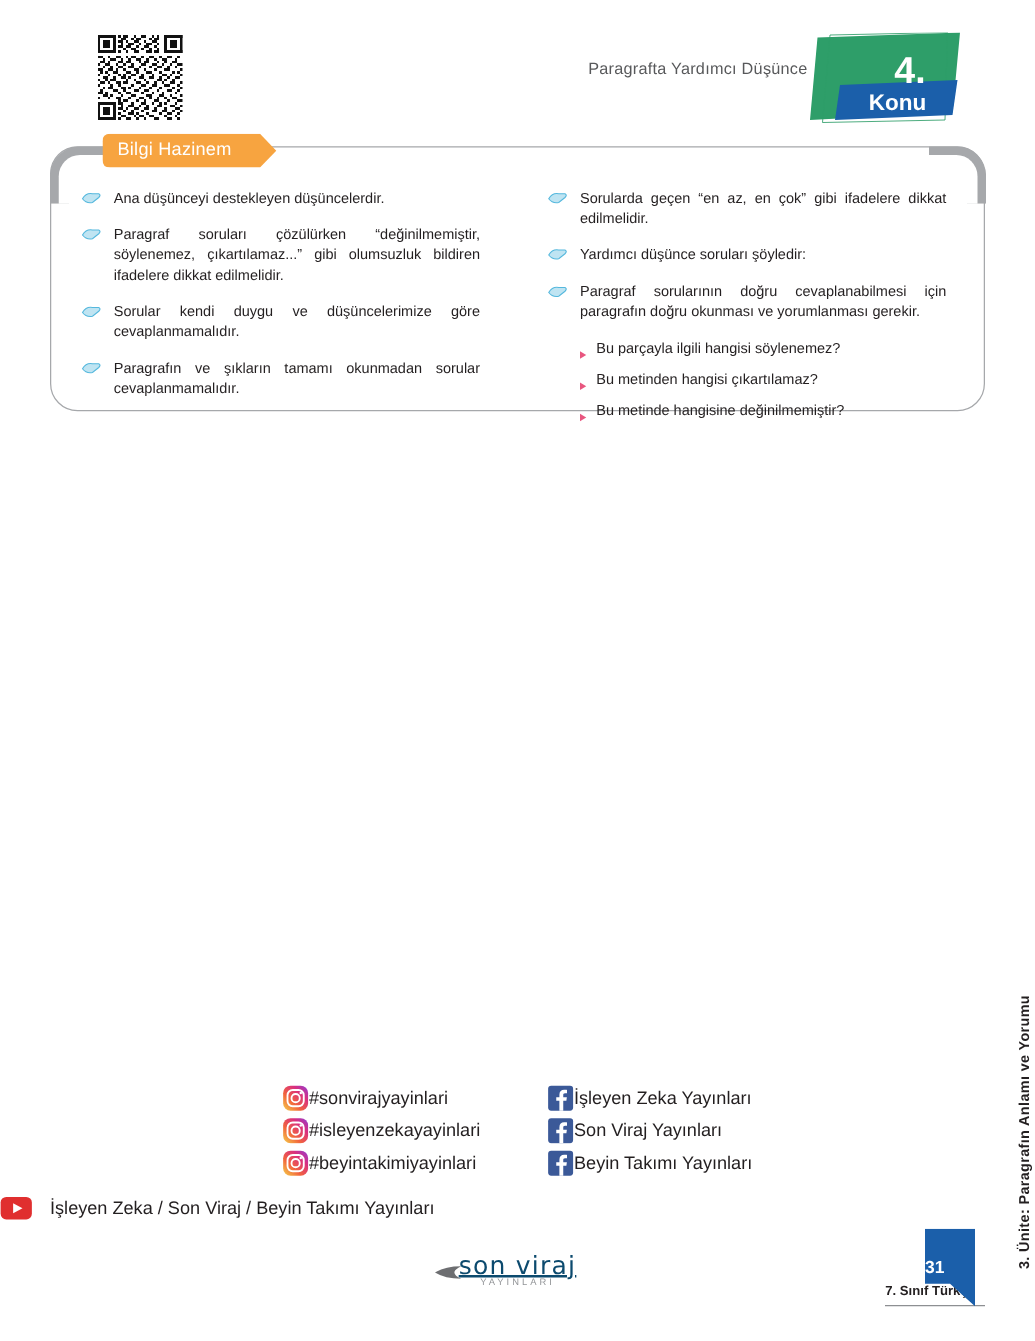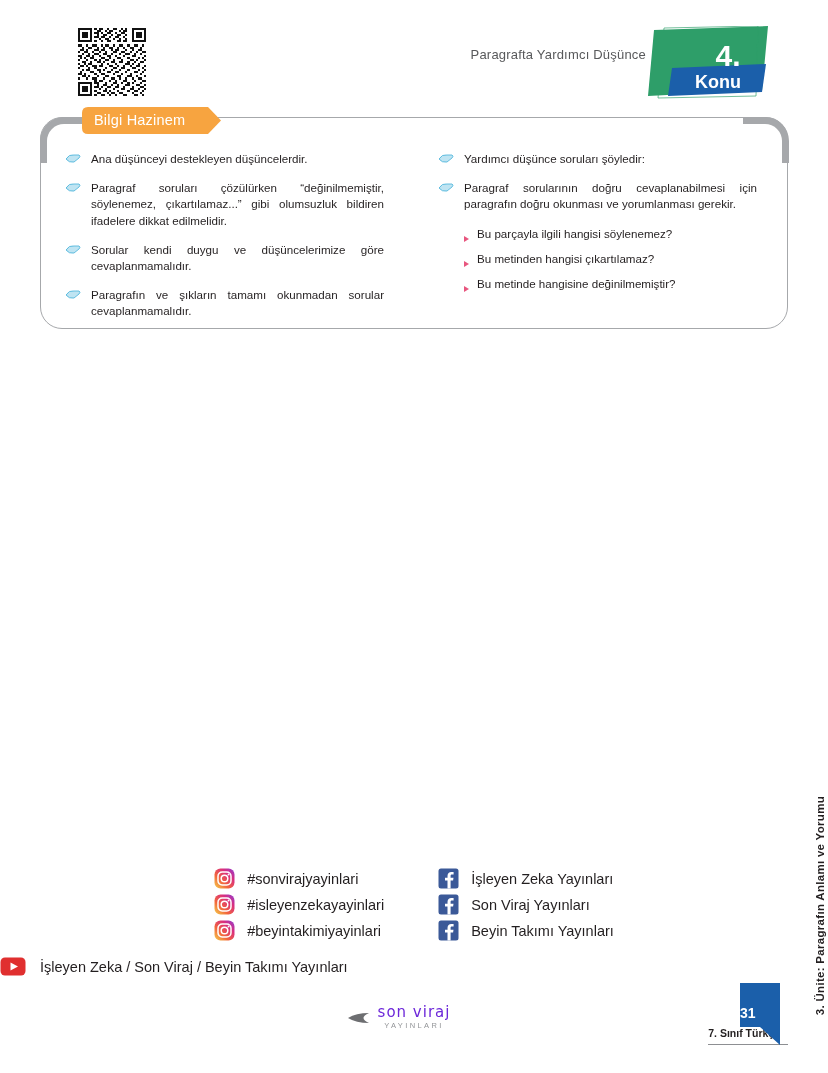--- a/index.html
+++ b/index.html
@@ -172,21 +172,21 @@
   .social {
     position: absolute;
     left: 0;
     top: 868px;
     width: 828px;
     display: flex;
     justify-content: center;
     gap: 54px;
   }
   .social-col { display: flex; flex-direction: column; gap: 5px; }
-  .social-row { display: flex; align-items: center; gap: 12px; }
+  .social-row { display: flex; align-items: center; gap: 0; }
   .social-icon { flex: 0 0 auto; width: 21px; height: 21px; }
   .social-icon svg { display: block; }
   .social-text {
     font-size: 14.5px;
     color: #231f20;
     white-space: nowrap;
   }
   .youtube-row {
     position: absolute;
     left: 0;
@@ -204,25 +204,26 @@
   
   .publisher-logo {
     position: absolute;
     left: 50%;
     transform: translateX(-50%);
     top: 1005px;
     width: 112px;
     text-align: center;
   }
   .pl-main {
-    font-size: 15px;
-    color: #6d28d9;
+    font-size: 20px;
+    color: #0c4a6e;
     letter-spacing: 1px;
     font-family: "DejaVu Sans", sans-serif;
     line-height: 15px;
+    text-decoration: underline;
   }
   .pl-sub {
     font-size: 7.5px;
     color: #939598;
     letter-spacing: 2.4px;
     margin-top: 1px;
   }
   .pl-swoosh {
     position: absolute;
     left: -12px;
@@ -589,20 +590,28 @@
       </div>
     </div>
 
     <div class="col">
       <div class="bullet-row">
         <span class="bullet-icon">
           <svg width="16" height="11" viewBox="0 0 16 11">
               <path d="M1 6 Q4 1 9 2 L14 2 Q16 3 14 5 L9 9 Q4 10 1 6 Z" fill="#bfe4f2" stroke="#55b8dd" stroke-width="0.9"></path>
             </svg>
         </span>
+        <span class="bullet-text">Sorularda geçen “en az, en çok” gibi ifadelere dikkat edilmelidir.</span>
+      </div>
+      <div class="bullet-row">
+        <span class="bullet-icon">
+          <svg width="16" height="11" viewBox="0 0 16 11">
+              <path d="M1 6 Q4 1 9 2 L14 2 Q16 3 14 5 L9 9 Q4 10 1 6 Z" fill="#bfe4f2" stroke="#55b8dd" stroke-width="0.9"></path>
+            </svg>
+        </span>
         <span class="bullet-text">Yardımcı düşünce soruları şöyledir:</span>
       </div>
       <div class="bullet-row">
         <span class="bullet-icon">
           <svg width="16" height="11" viewBox="0 0 16 11">
               <path d="M1 6 Q4 1 9 2 L14 2 Q16 3 14 5 L9 9 Q4 10 1 6 Z" fill="#bfe4f2" stroke="#55b8dd" stroke-width="0.9"></path>
             </svg>
         </span>
         <span class="bullet-text">Paragraf sorularının doğru cevaplanabilmesi için paragrafın doğru okunması ve yorumlanması gerekir.</span>
       </div>

